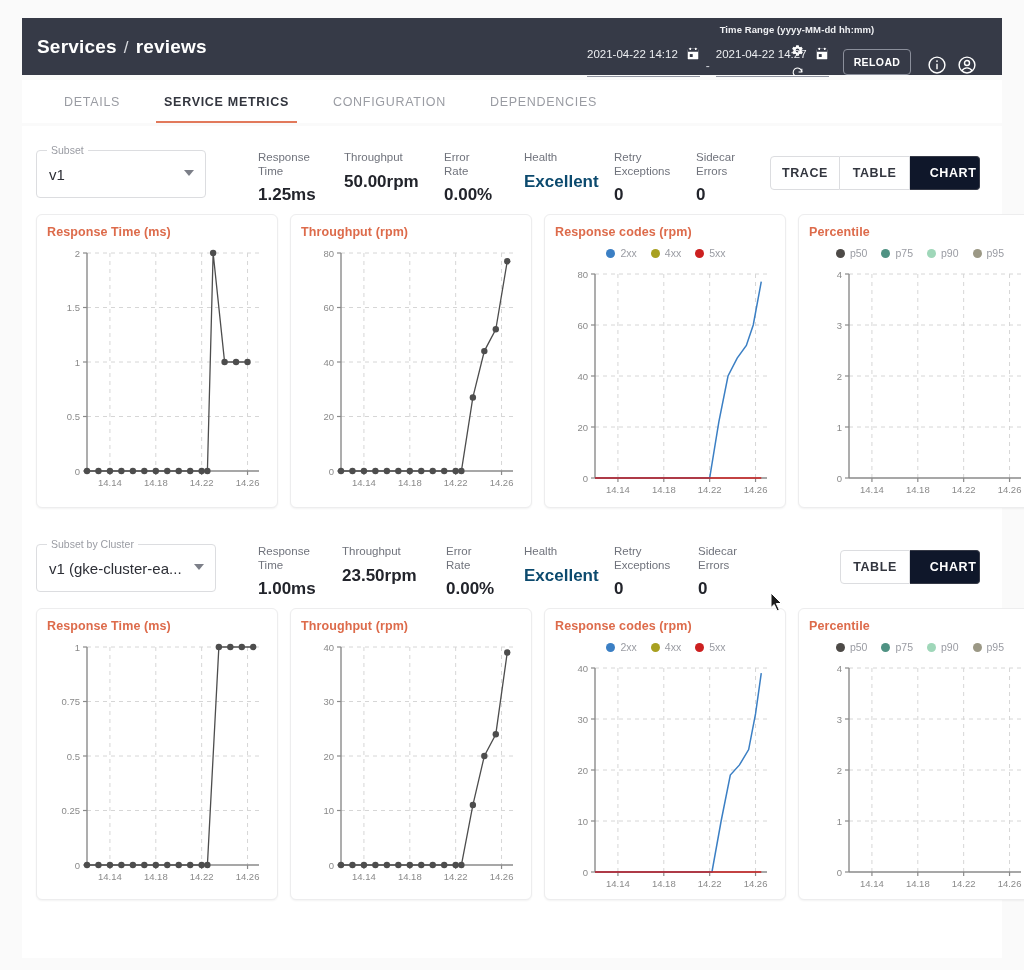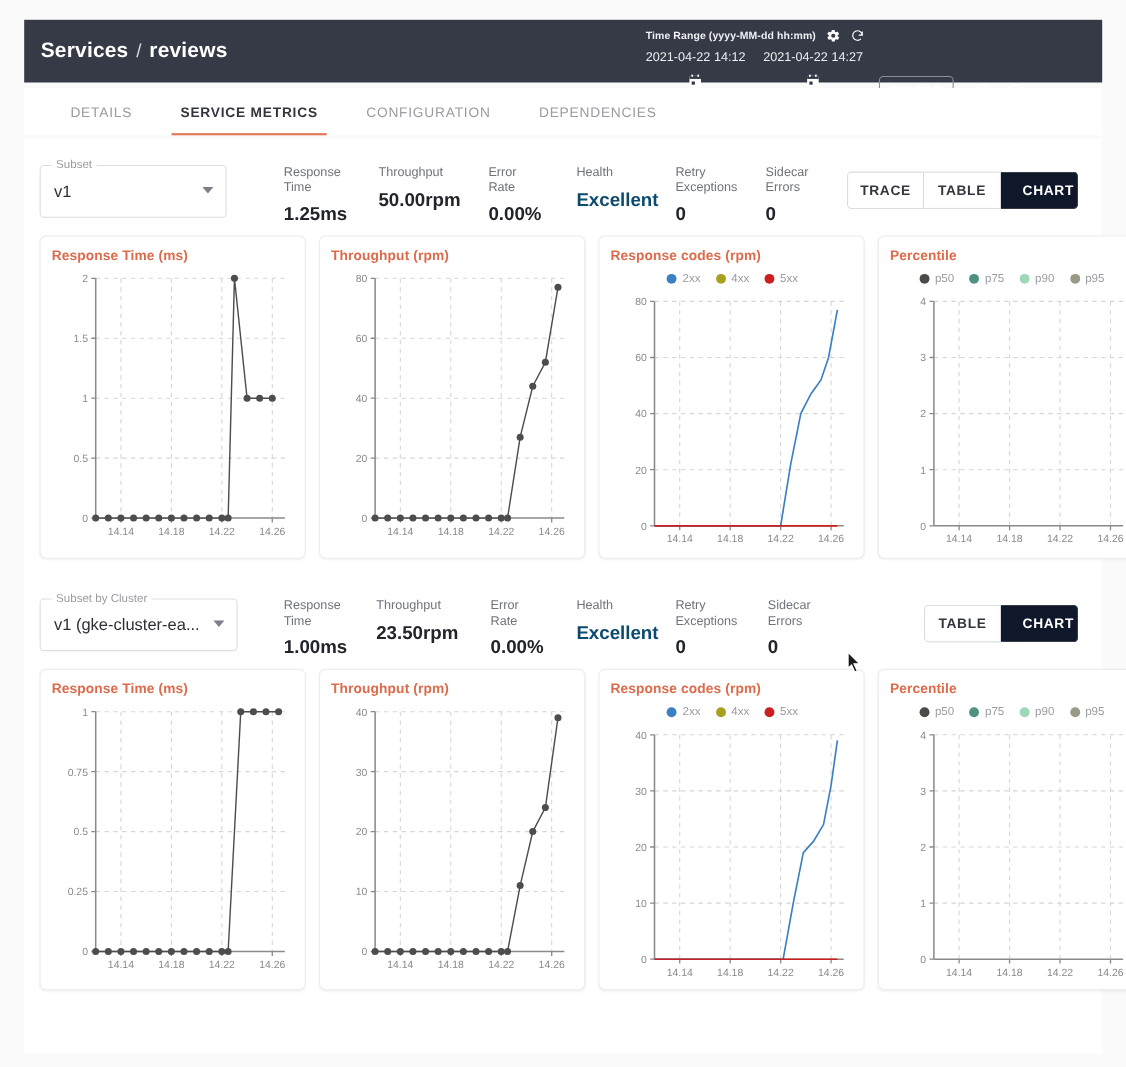--- a/index.html
+++ b/index.html
@@ -15,27 +15,27 @@
   .topbar {
     position: absolute; left: 22px; top: 18px; width: 980px; height: 57px;
     background: #363a47; display: flex; align-items: center;
   }
   .breadcrumb {
     margin-left: 15px; color: #ffffff; font-size: 19px; font-weight: bold;
     letter-spacing: .2px; display: flex; align-items: baseline; gap: 7px;
   }
   .breadcrumb .sep { font-weight: normal; color: #d7d9de; font-size: 17px; }
   .tr-block { position: absolute; left: 565px; top: 6px; width: 420px; color: #e9eaee; }
-  .tr-label-row { display: flex; align-items: center; gap: 9px; height: 17px; }
+  .tr-label-row { display: flex; align-items: center; gap: 9px; height: 17px; flex-direction: column; }
   .tr-label { font-size: 9.5px; font-weight: bold; letter-spacing: .1px; color: #f0f1f4; }
   .ic { display: inline-block; line-height: 0; }
   .tr-inputs { display: flex; align-items: flex-end; gap: 6px; margin-top: 5px; }
   .date-field {
     display: flex; align-items: center; gap: 8px;
-    border-bottom: 1px solid #8e929e; padding-bottom: 15px; flex-direction: column;
+    border-bottom: 1px solid #8e929e; padding-bottom: 15px;
   }
   .date-field .val { font-size: 11.5px; color: #eceef1; white-space: nowrap; }
   .dash { color: #cfd2d8; font-size: 12px; padding-bottom: 4px; }
   .reload-btn {
     margin-left: 8px; margin-bottom: 2px;
     border: 1px solid #8b8f9b; border-radius: 4px; color: #ffffff;
     font-size: 10.5px; font-weight: bold; letter-spacing: .4px;
     padding: 6px 10px; background: transparent; cursor: pointer;
   }
   .top-icons { display: flex; align-items: center; gap: 10px; margin-left: 10px; margin-bottom: 2px; }

